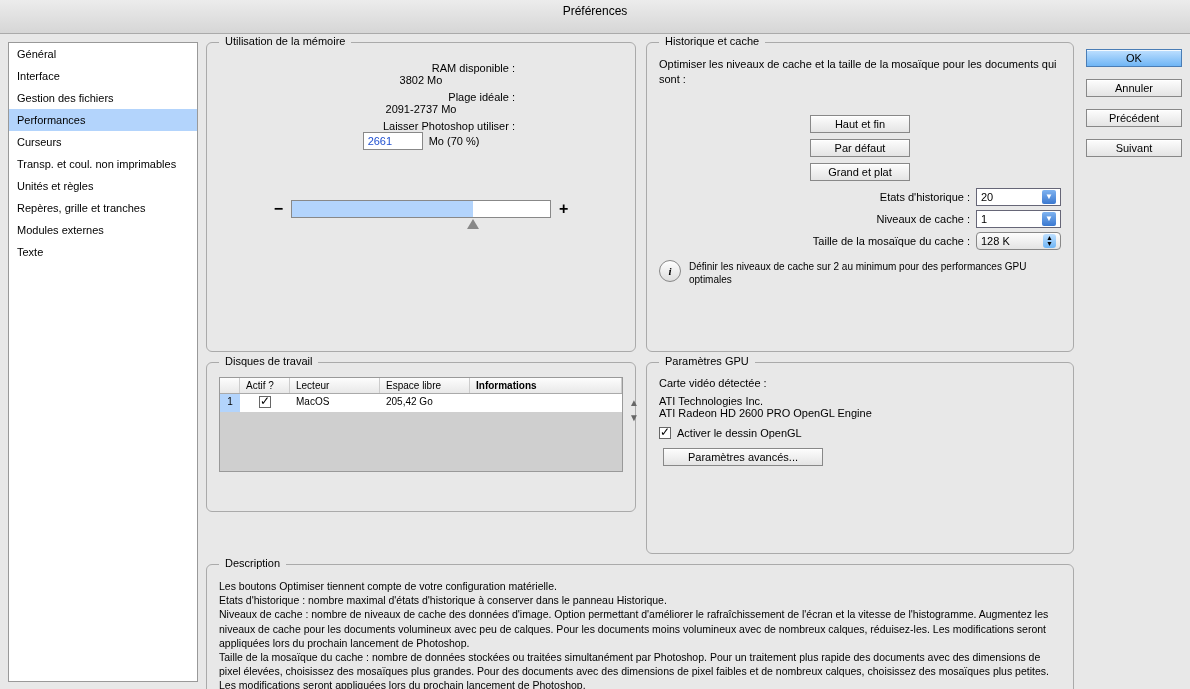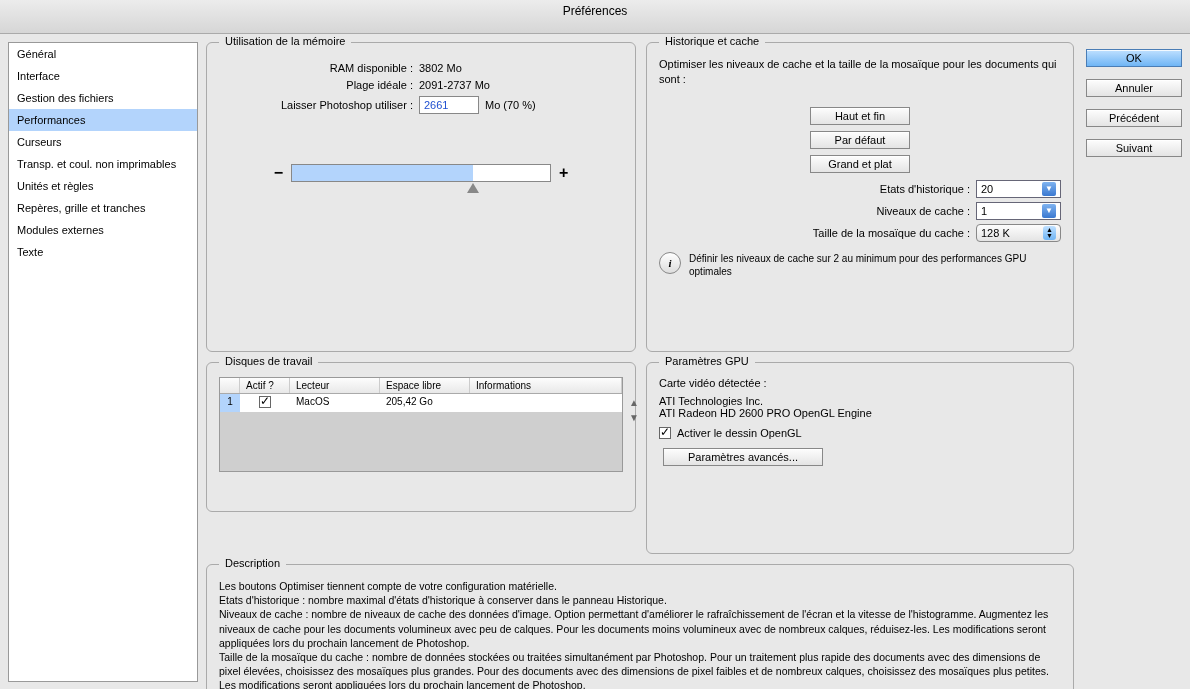--- a/index.html
+++ b/index.html
@@ -70,20 +70,21 @@
   height: 310px;
 }
 .history {
   flex: 1;
   height: 310px;
 }
 .mem-row {
   display: flex;
   margin: 5px 0;
   align-items: center;
+  flex-direction: column;
 }
 .mem-label {
   width: 200px;
   text-align: right;
   padding-right: 6px;
 }
 .mem-val {
   flex: 1;
 }
 .mem-input {
@@ -117,21 +118,21 @@
 .slider-thumb {
   position: absolute;
   top: 18px;
   left: 70%;
   transform: translateX(-50%);
   width: 0; height: 0;
   border-left: 6px solid transparent;
   border-right: 6px solid transparent;
   border-bottom: 10px solid #888;
 }
-.hist-text { margin-bottom: 16px; line-height: 1.4; }
+.hist-text { margin-bottom: 24px; line-height: 1.4; }
 .mac-btn {
   display: inline-block;
   min-width: 100px;
   padding: 2px 14px;
   border: 1px solid #888;
   border-radius: 0;
   background: linear-gradient(#fdfdfd, #e4e4e4);
   font-size: 11px;
   text-align: center;
   margin: 3px 4px;
@@ -199,21 +200,21 @@
 .info-text { font-size:10px; line-height:1.3; flex:1; }
 .row2 { display:flex; gap:10px; }
 .scratch { width: 430px; height: 150px; }
 .gpu { flex:1; height:192px; }
 .table {
   border:1px solid #999; background:#fff; height:95px;
   display:flex; flex-direction:column;
 }
 .thead { display:flex; background:linear-gradient(#fdfdfd,#e8e8e8); border-bottom:1px solid #aaa; }
 .th { padding:2px 6px; border-right:1px solid #ccc; font-size:10px; }
-.th0{width:20px;} .th1{width:50px;} .th2{width:90px;} .th3{width:90px;} .th4{flex:1;}
+.th0{width:20px;} .th1{width:50px;} .th2{width:90px;} .th3{width:90px;} .th4{flex:1;font-weight:bold;}
 .tbody { flex:1; background:#cfcfcf; position:relative; }
 .trow { display:flex; background:#fff; }
 .td { padding:2px 6px; font-size:10px; }
 .rownum { width:20px; background:#b3d4fc; text-align:center; }
 .cb-cell{width:50px; text-align:center;}
 .cb{ display:inline-block; width:12px;height:12px;border:1px solid #666;background:#fff;position:relative;}
 .cb.checked::after{content:"✓";position:absolute;top:-3px;left:0;font-size:12px;}
 .updown { position:absolute; right:-16px; top:20px; display:flex; flex-direction:column; gap:4px;}
 .updown span{font-size:10px;color:#666;}
 .checkbox-row { display:flex; align-items:center; gap:6px; margin:8px 0 6px 0;}

